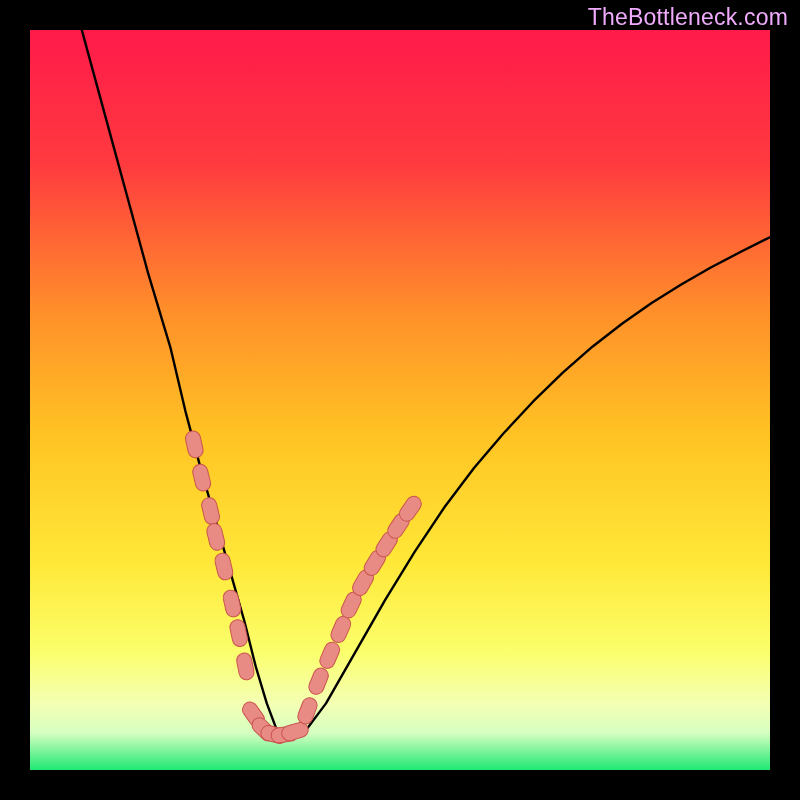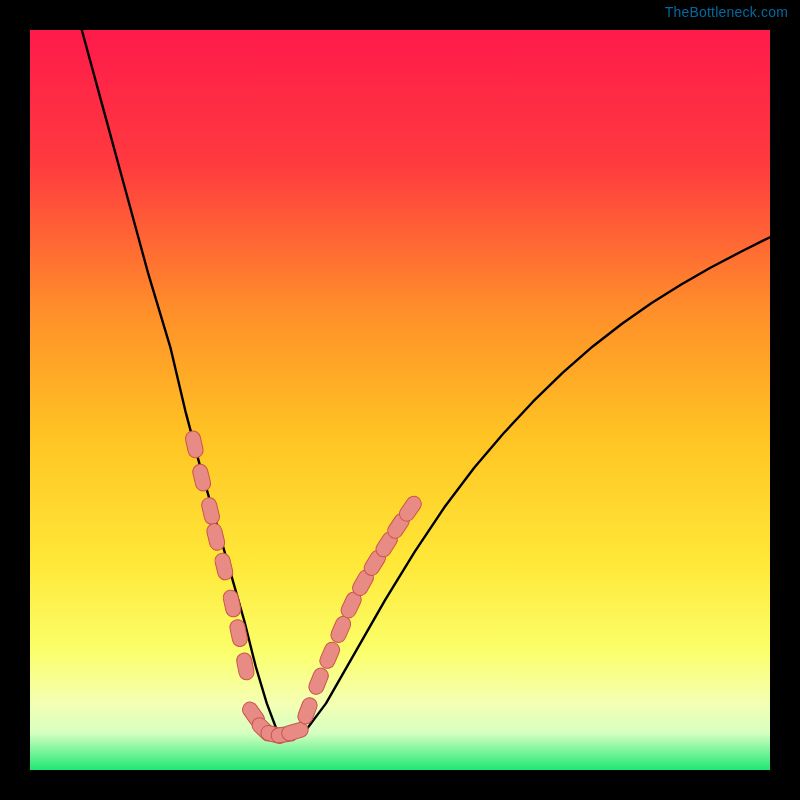--- a/index.html
+++ b/index.html
@@ -38,22 +38,22 @@
     left: 0;
     top: 0;
     width: 740px;
     height: 740px;
   }
   .watermark {
     position: absolute;
     top: 4px;
     right: 12px;
     font-family: Arial, Helvetica, sans-serif;
-    font-size: 14px;
-    color: #0369a1;
+    font-size: 23px;
+    color: #f0abfc;
     font-weight: 500;
     letter-spacing: 0.2px;
     user-select: none;
   }
 </style>
 </head>
 <body>
 
 <div class="frame">
   <div class="plot-area">

